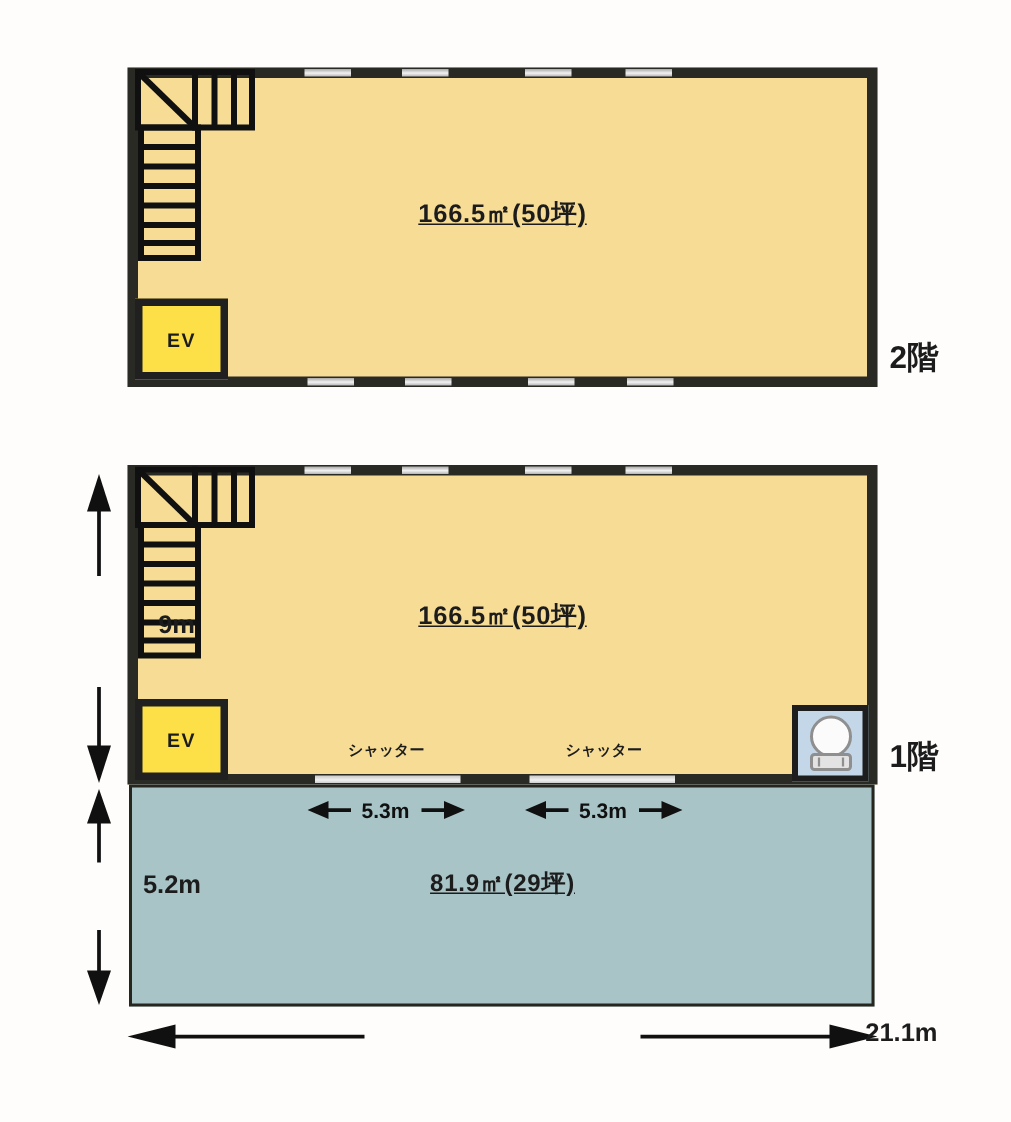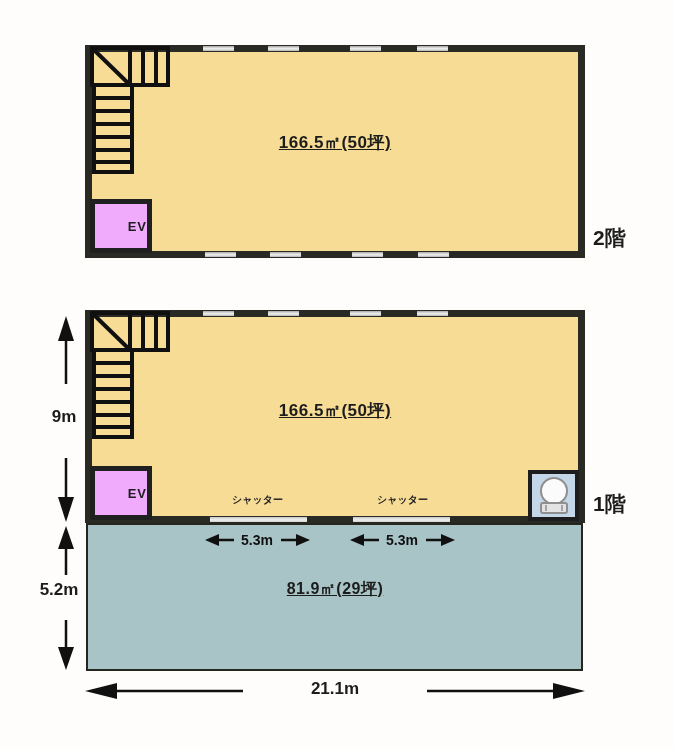--- a/index.html
+++ b/index.html
@@ -9,31 +9,31 @@
   }
   .abs{position:absolute;box-sizing:border-box;}
   
   .floor{border:7px solid #2a2a24;background:#f7dc96;width:500px;height:213px;left:85px;}
   .ground{left:86px;top:523px;width:497px;height:148px;background:#a9c4c6;border:2px solid #26261f;}
   
   .win{height:5px;background:linear-gradient(#a8a8a8,#f2f2f2 55%,#b5b5b5);width:31px;}
   
   .shutter-open{top:517px;height:5px;width:97px;background:linear-gradient(#c9c9c9,#f0f0f0 60%,#cfcfcf);}
   
-  .ev{width:62px;height:54px;border:5px solid #202020;background:#f0abfc;
-      display:flex;align-items:center;justify-content:flex-end;
+  .ev{width:62px;height:54px;border:5px solid #202020;background:#fde047;
+      display:flex;align-items:center;justify-content:center;
       font-weight:bold;font-size:13px;letter-spacing:1px;}
   
   .wc{left:528px;top:470px;width:51px;height:51px;border:4px solid #1d1d1d;background:#c3d7e8;
       display:flex;align-items:center;justify-content:center;}
   
   .area-label{left:85px;width:500px;text-align:center;font-weight:bold;font-size:17px;letter-spacing:.5px;text-decoration:underline;}
   .floor-tag{left:593px;font-weight:bold;font-size:21px;}
   .shutter-label{width:105px;text-align:center;font-weight:bold;font-size:10px;top:493px;}
-  .dim-text{font-weight:bold;font-size:17px;text-align:center;}
+  .dim-text{font-weight:bold;font-size:17px;text-align:right;margin-left:40px;}
   svg{display:block;}
   .stroke{stroke:#101010;fill:none;}
 </style>
 </head>
 <body>
 
 <div id="canvas">
 
   <div class="abs floor" style="top:45px;"></div>
 

